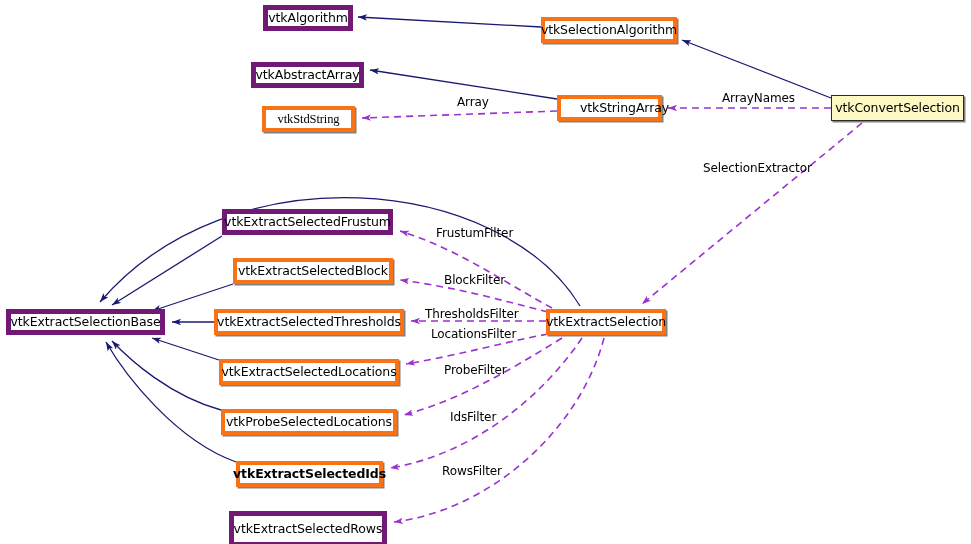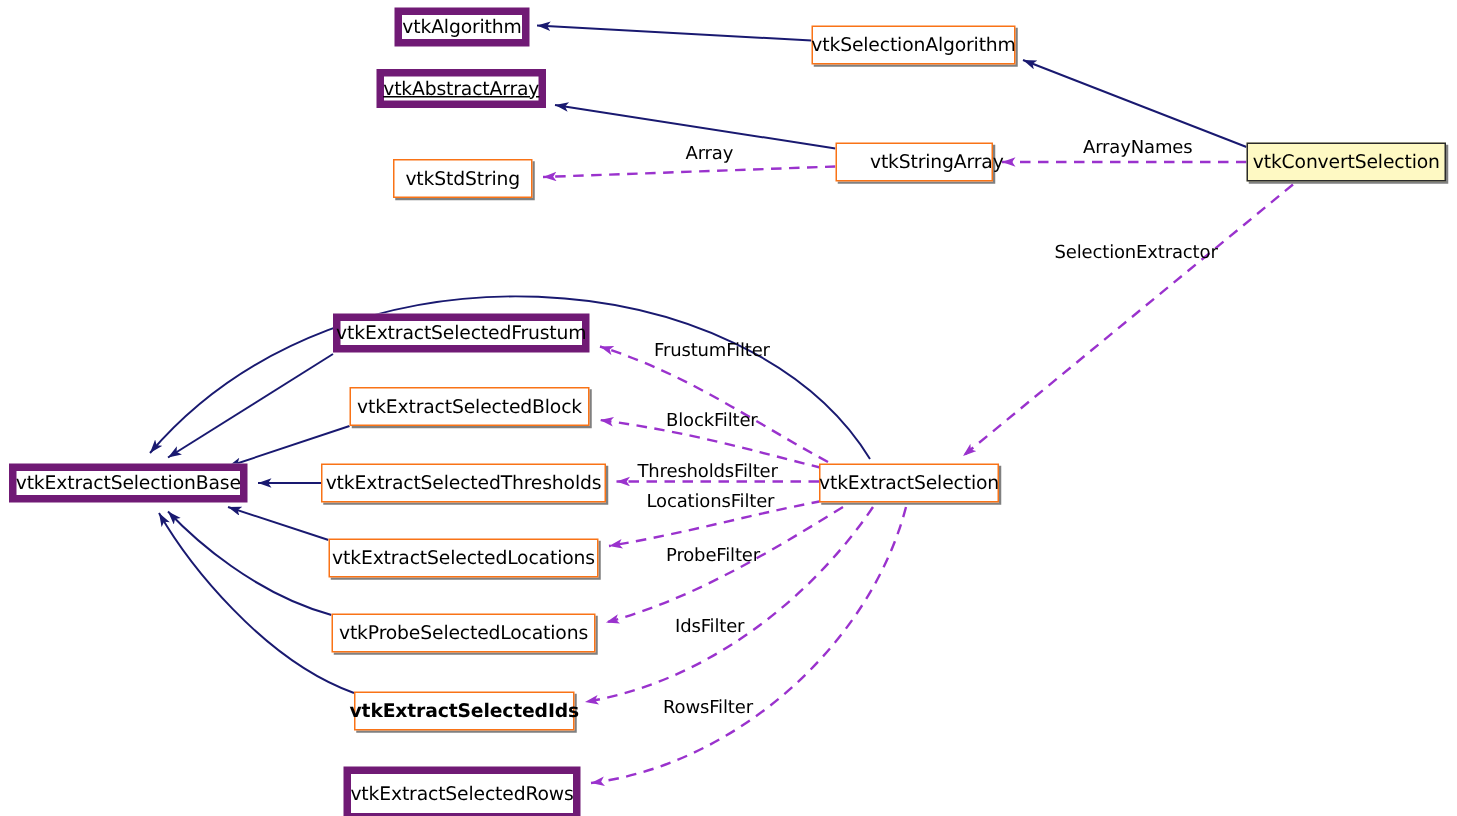--- a/index.html
+++ b/index.html
@@ -33,21 +33,21 @@
     font-size: 12.5px;
     color: #000000;
     white-space: nowrap;
     letter-spacing: -0.1px;
   }
   .node-box.red {
     border: 5px solid #701a75;
     box-shadow: none;
   }
   .node-box.black {
-    border: 1px solid #f97316;
+    border: 4px solid #f97316;
     box-shadow: 1.5px 1.5px 0 0 #808080;
   }
   .node-box.current {
     border: 1px solid #2a2a2a;
     background: #fef9c3;
     box-shadow: 1.5px 1.5px 0 0 #808080;
   }
   .node-label {
     display: block;
     padding: 0 6px;
@@ -100,24 +100,24 @@
       </g>
   </svg>
 
   <div id="nodes-layer">
       <div class="node-box red" style="left: 263px; top: 5px; width: 90px; height: 26px;">
         <span class="node-label">vtkAlgorithm</span>
       </div>
       <div class="node-box black" style="left: 541px; top: 17px; width: 136px; height: 26px;">
         <span class="node-label">vtkSelectionAlgorithm</span>
       </div>
-      <div class="node-box red" style="left: 251px; top: 46px; width: 113px; height: 26px; text-decoration: underline;">
+      <div class="node-box red" style="left: 251px; top: 62px; width: 113px; height: 26px;">
         <span class="node-label">vtkAbstractArray</span>
       </div>
-      <div class="node-box black" style="left: 262px; top: 106px; width: 93px; height: 26px;">
+      <div class="node-box black" style="left: 262px; top: 106px; width: 93px; height: 26px; font-family: Liberation Serif, serif;">
         <span class="node-label">vtkStdString</span>
       </div>
       <div class="node-box black" style="left: 557px; top: 95px; width: 105px; height: 26px; padding-left: 30px;">
         <span class="node-label">vtkStringArray</span>
       </div>
       <div class="node-box current" style="left: 831px; top: 95px; width: 133px; height: 26px;">
         <span class="node-label">vtkConvertSelection</span>
       </div>
       <div class="node-box red" style="left: 6px; top: 309px; width: 159px; height: 26px;">
         <span class="node-label">vtkExtractSelectionBase</span>

